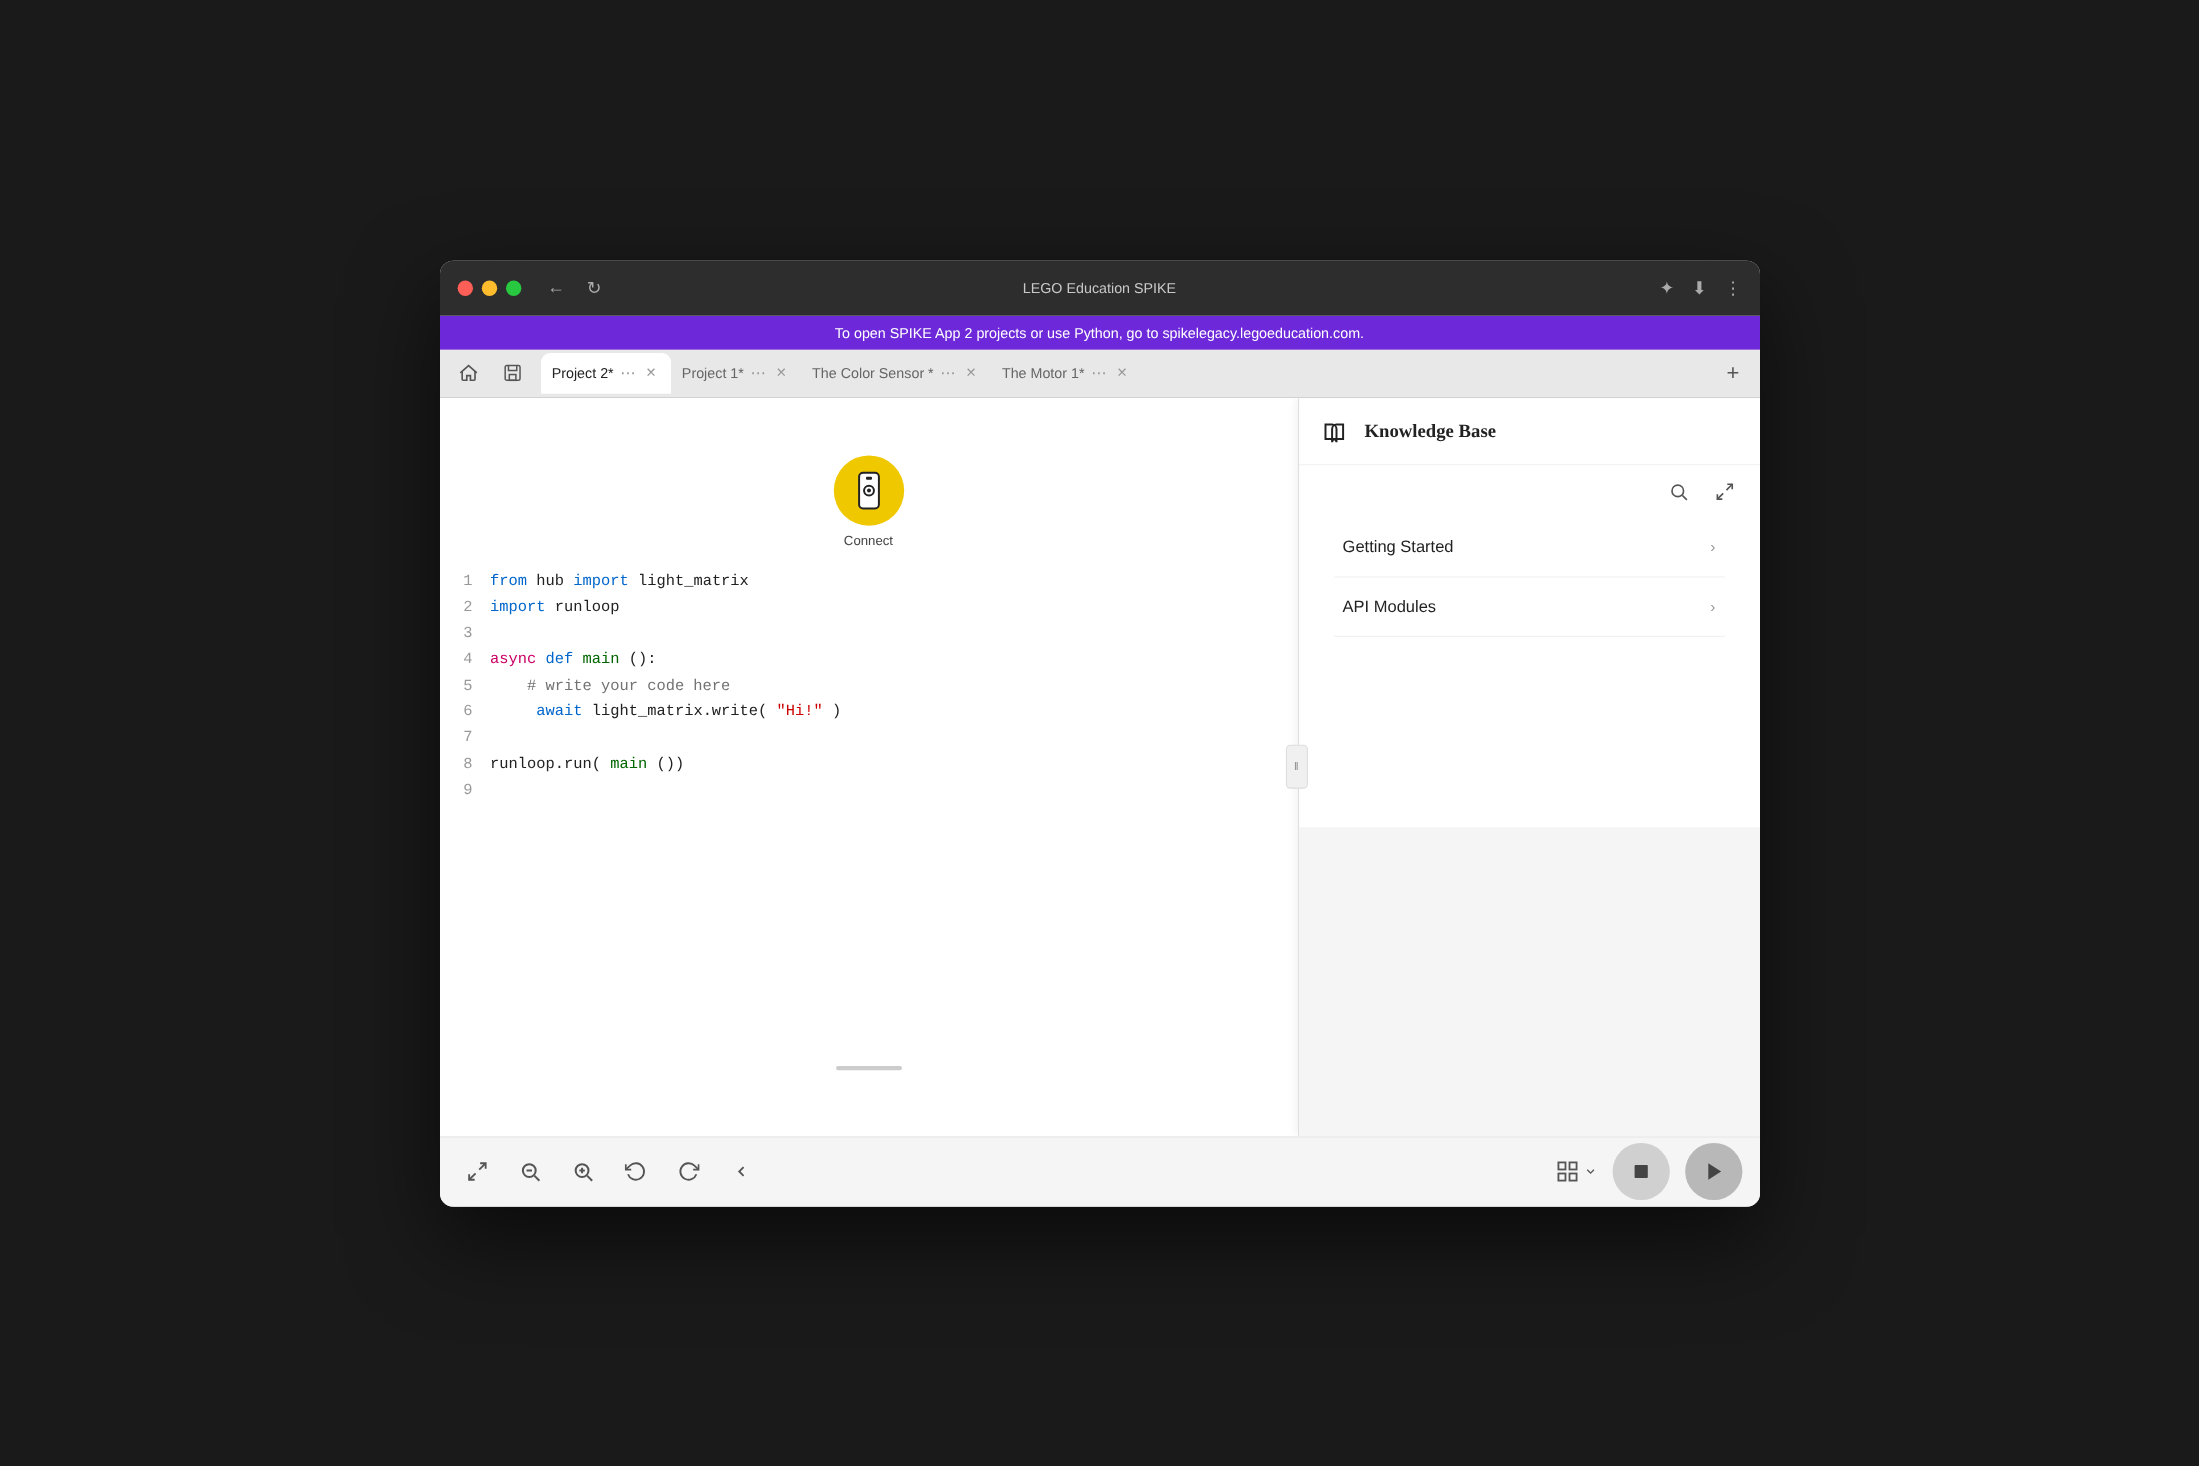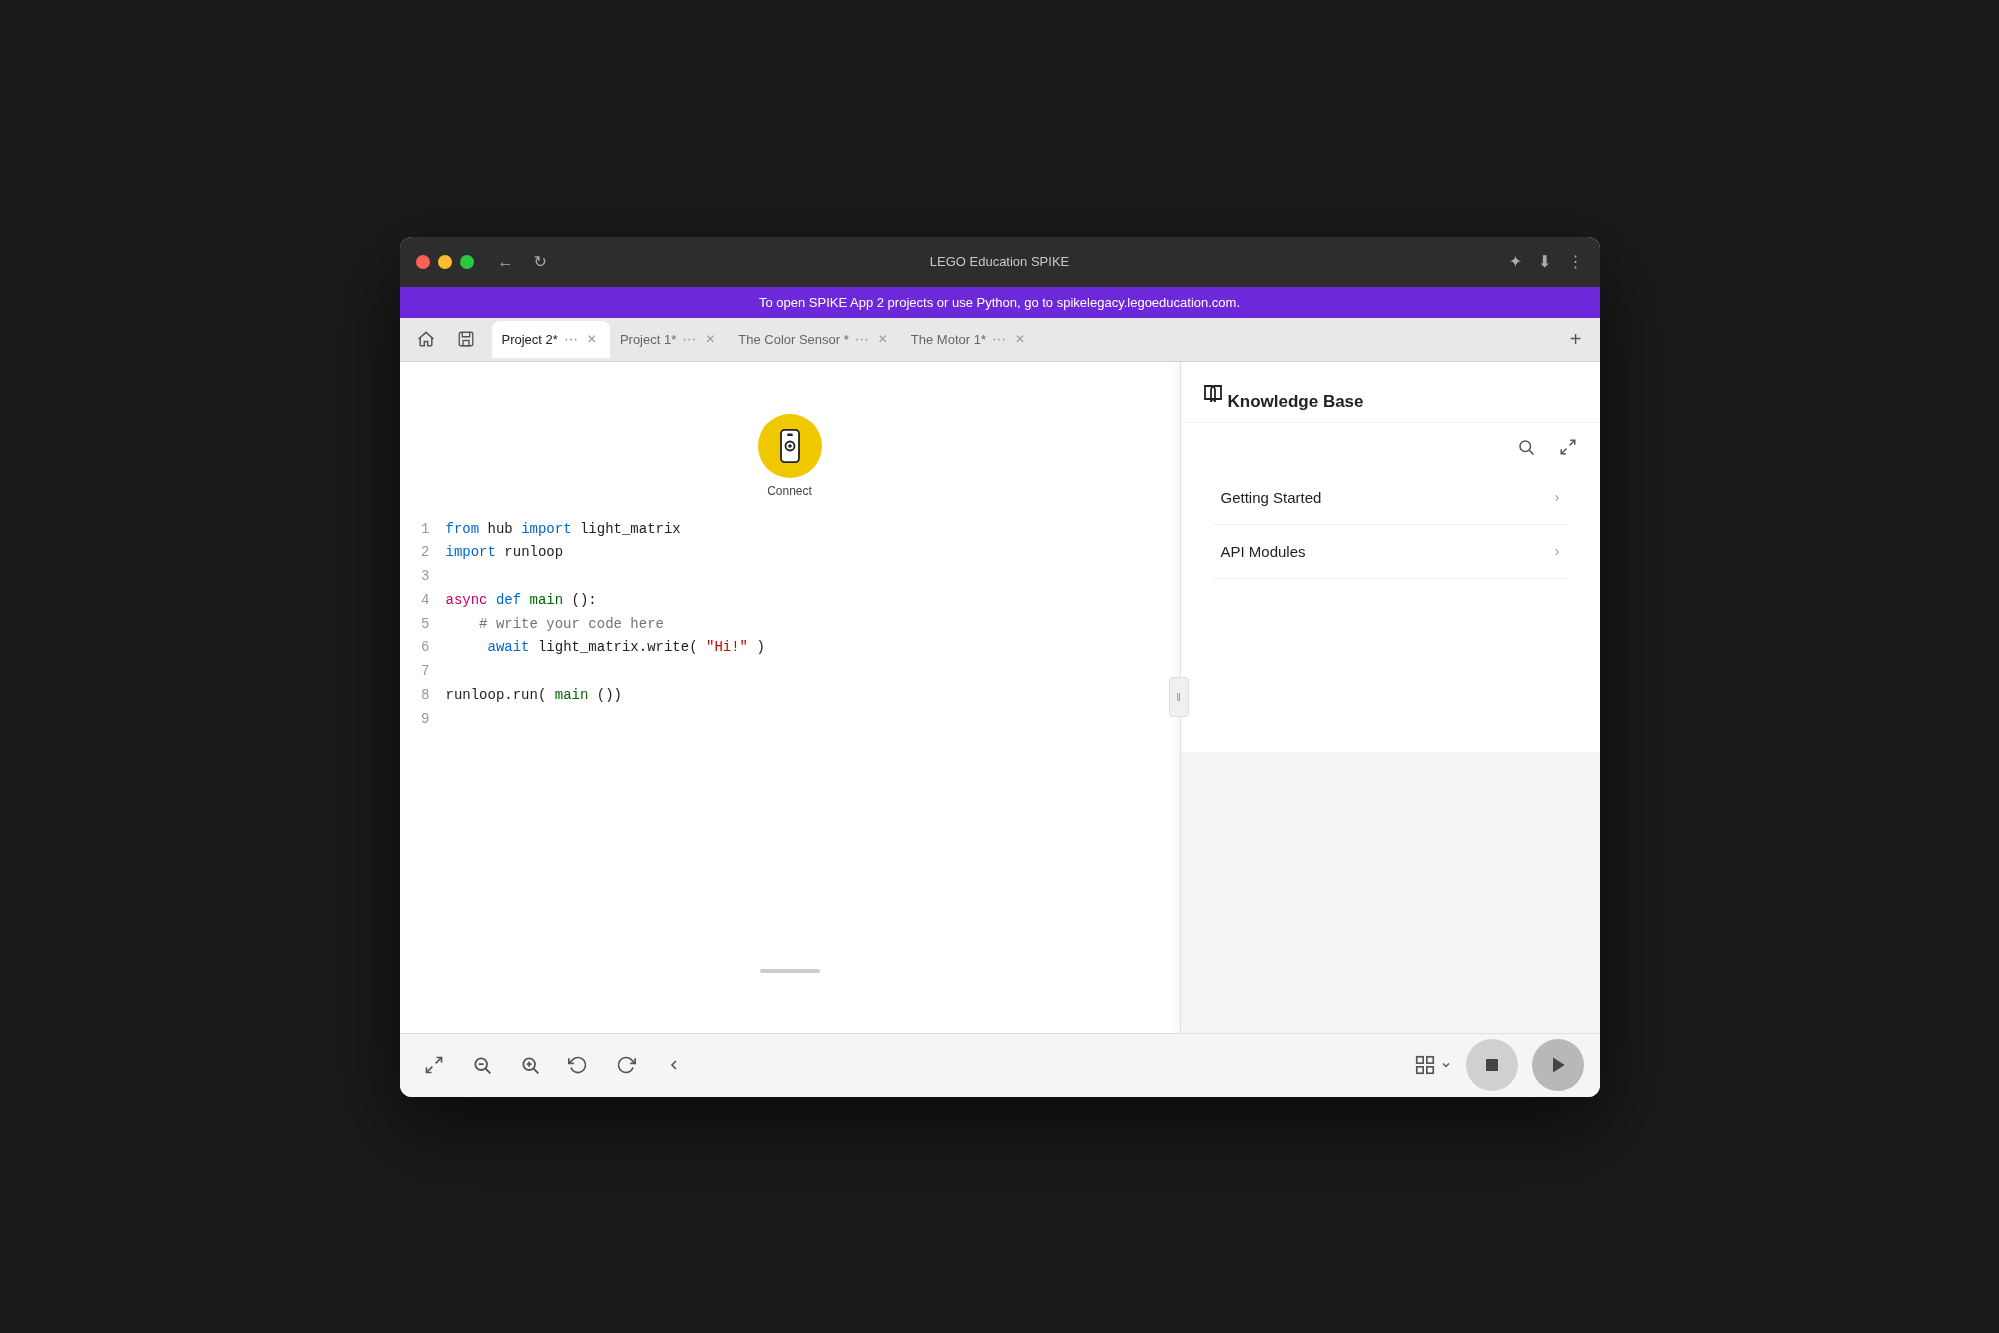--- a/index.html
+++ b/index.html
@@ -244,23 +244,24 @@
       background: #fff;
       border-left: 1px solid #e0e0e0;
       display: flex;
       flex-direction: column;
       box-shadow: -2px 0 8px rgba(0,0,0,0.06);
       position: relative;
     }
     .kb-header {
       padding: 20px 20px 10px 20px;
       display: flex;
-      align-items: flex-end;
-      gap: 3px;
+      align-items: flex-start;
+      gap: 16px;
       border-bottom: 1px solid #f0f0f0;
+      font-family: Liberation Serif, serif;
     }
     .kb-book-icon {
       font-size: 22px;
       color: #222;
     }
     .kb-title {
       font-size: 17px;
       font-weight: 600;
       color: #222;
     }

